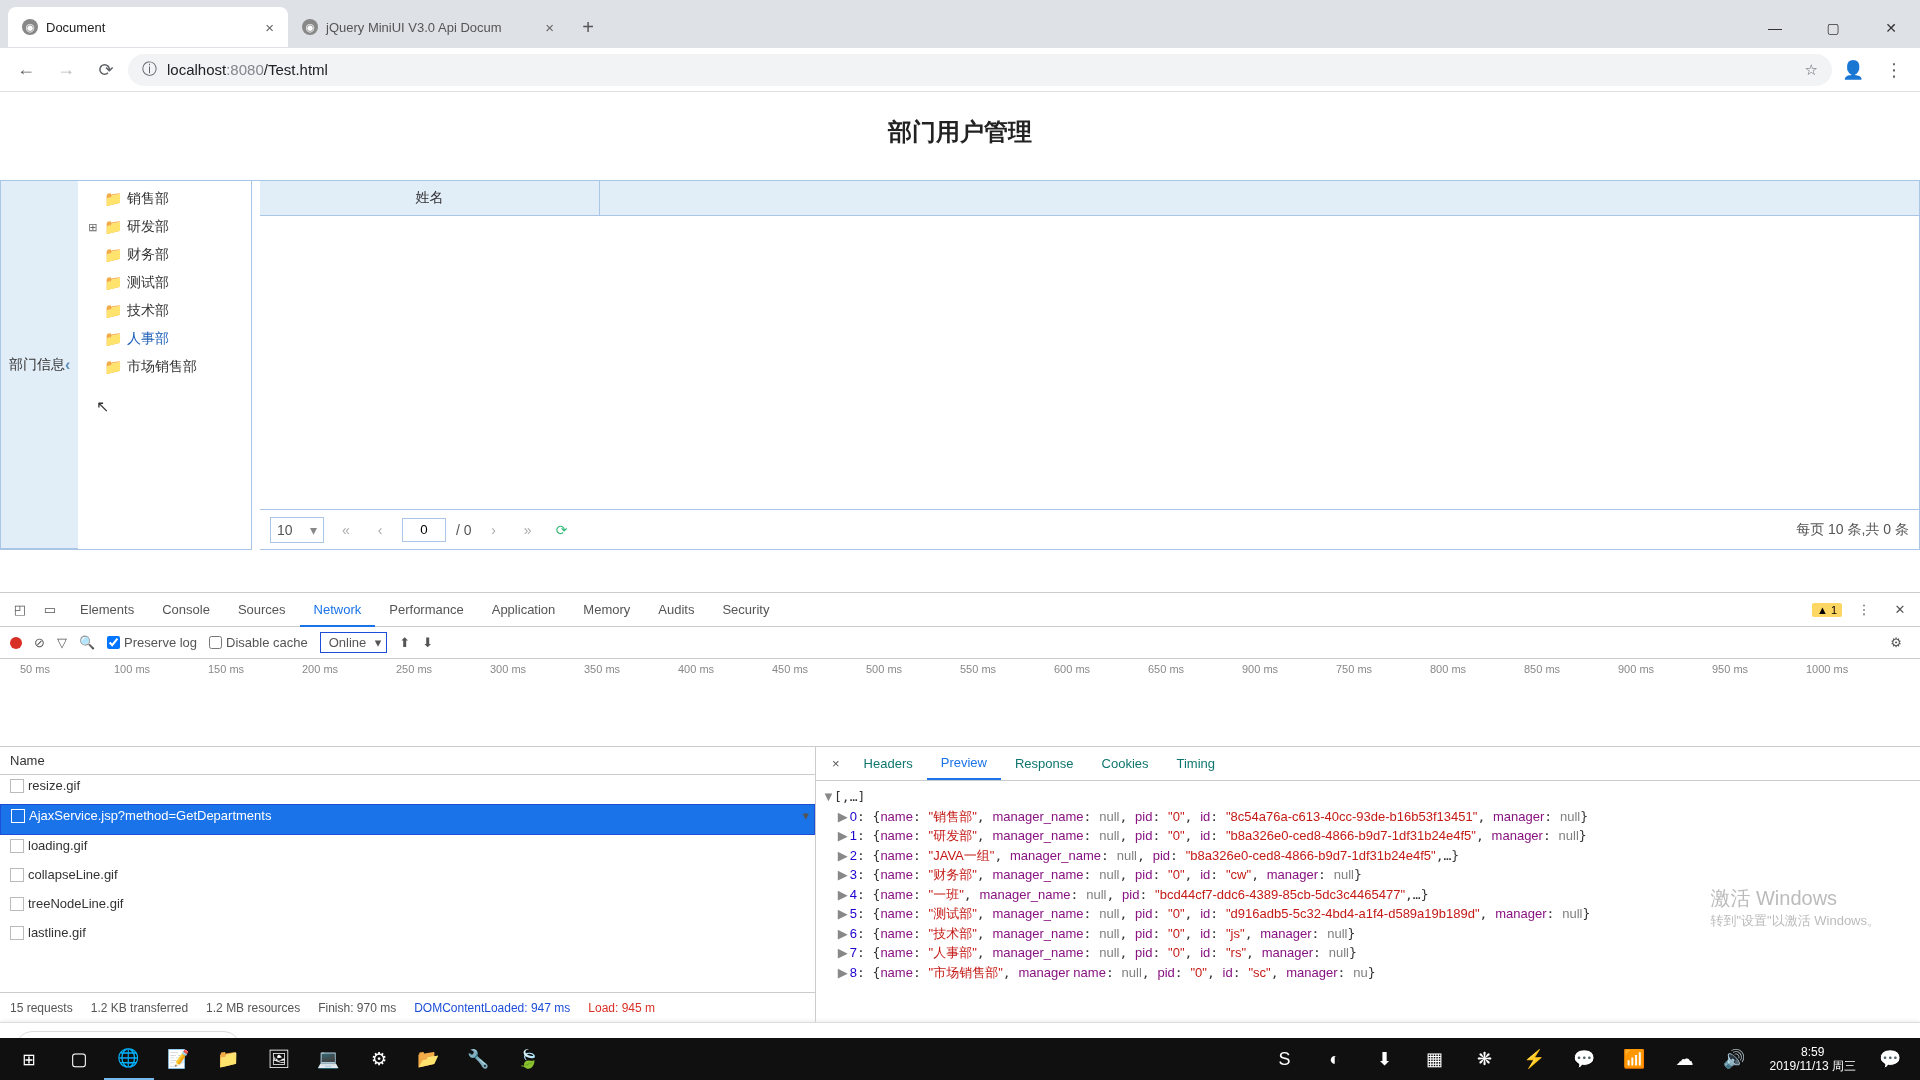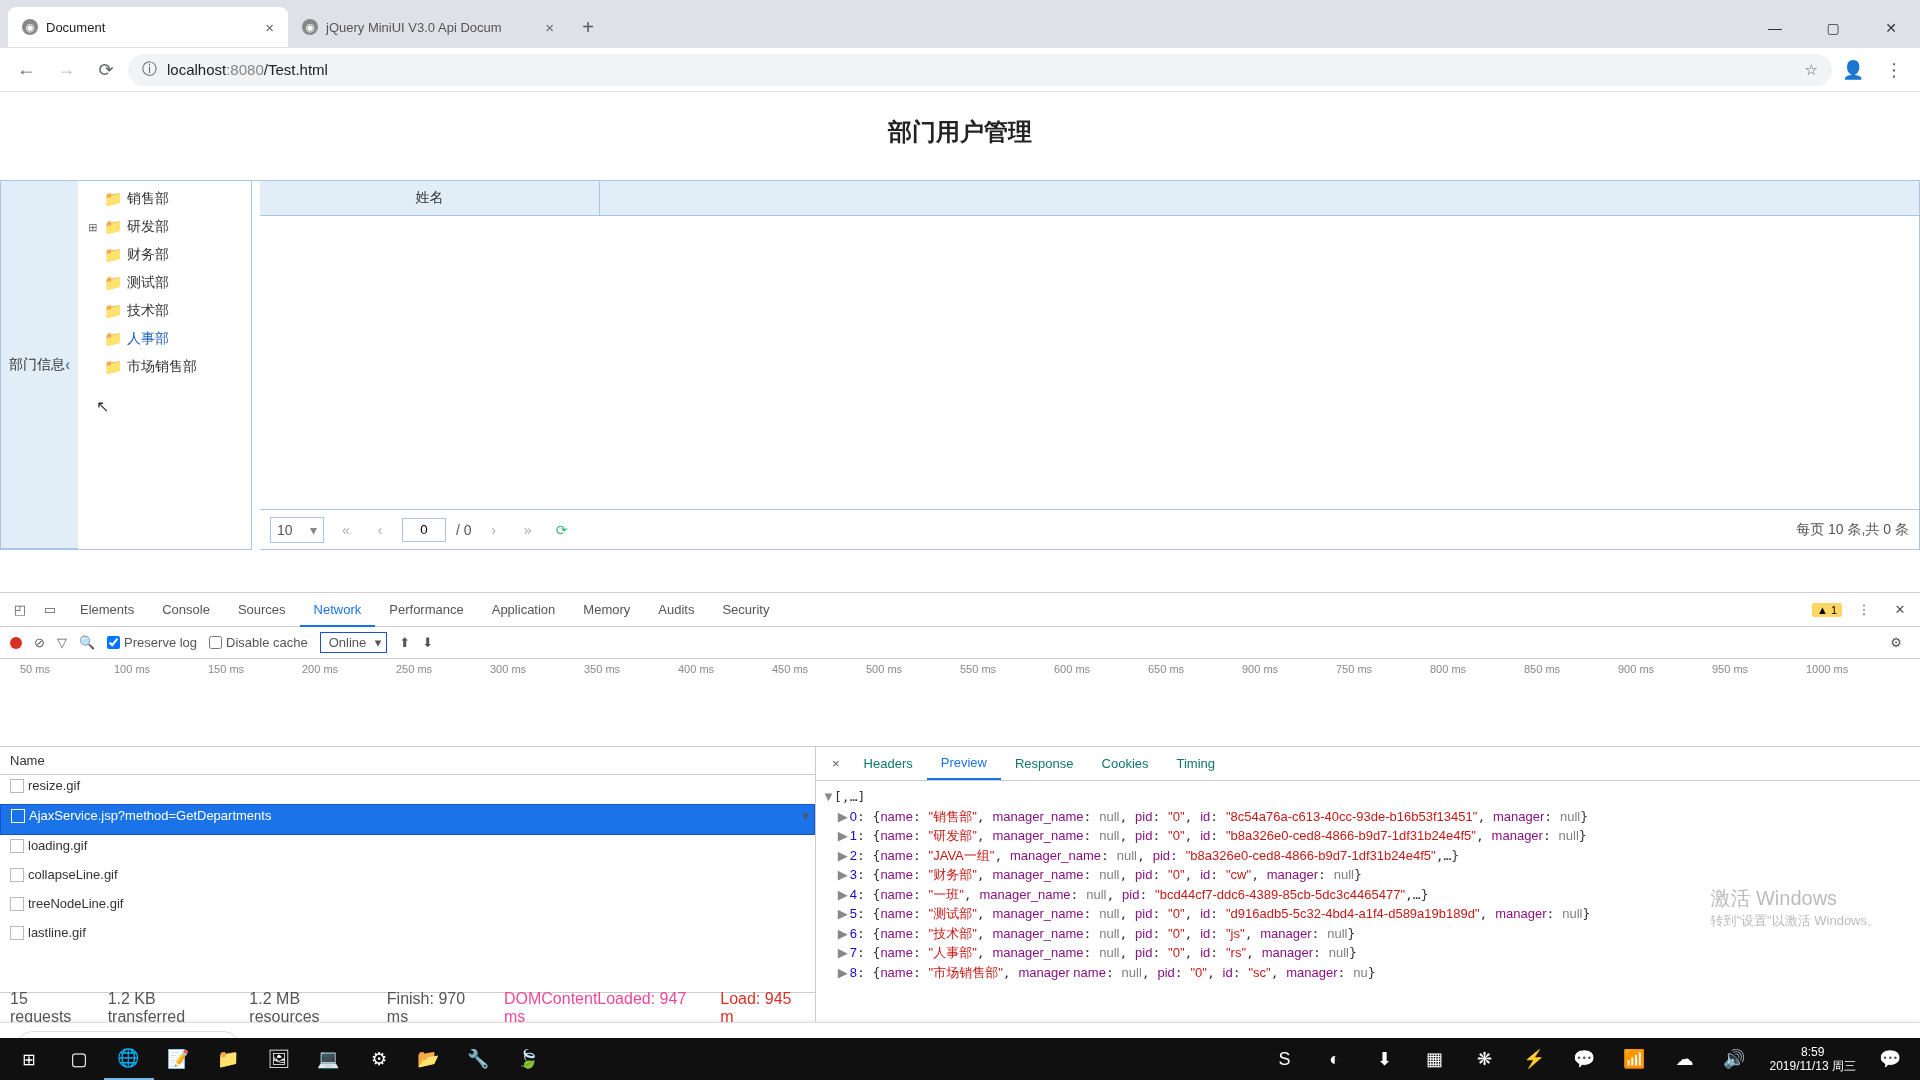--- a/index.html
+++ b/index.html
@@ -62,22 +62,22 @@
 .tl-labels{display:flex;padding:4px 0 0 20px;font-size:11px;color:#888}
 .tl-labels span{width:94px}
 .dt-split{flex:1;display:flex;overflow:hidden}
 .dt-left{width:816px;border-right:1px solid #ccc;display:flex;flex-direction:column}
 .dt-name{padding:6px 10px;border-bottom:1px solid #ccc;color:#333;font-weight:500}
 .dt-list{flex:1;overflow:auto;position:relative}
 .dt-row{padding:3px 10px 11px 28px;display:flex;align-items:center;gap:6px;position:relative}
 .dt-row::before{content:"";position:absolute;left:10px;width:12px;height:12px;border:1px solid #bbb;background:#fff}
 .dt-row.sel{background:#1a73e8;color:#fff}
 .dt-row.sel::before{background:#1a73e8;border-color:#fff}
-.dt-status{height:30px;border-top:1px solid #ccc;display:flex;align-items:center;padding:0 10px;gap:18px;font-size:16px;color:#555}
-.dt-status .dcl{color:#ec4899}
+.dt-status{height:30px;border-top:1px solid #ccc;display:flex;align-items:center;padding:0 10px;gap:18px;font-size:12px;color:#555}
+.dt-status .dcl{color:#1d4ed8}
 .dt-status .load{color:#d93025}
 .dt-right-pane{flex:1;display:flex;flex-direction:column}
 .dt-subtabs{display:flex;align-items:center;height:34px;border-bottom:1px solid #ccc;padding:0 6px}
 .dt-subtabs .x{padding:0 10px;color:#555}
 .dt-subtab{padding:8px 14px;color:#0f766e}
 .dt-subtab.active{color:#1a73e8;border-bottom:2px solid #1a73e8}
 .json{flex:1;padding:6px;font-family:Consolas,monospace;font-size:13px;overflow:auto;white-space:pre;color:#333;line-height:1.5}
 .json .k{color:#881280}
 .json .s{color:#c41a16}
 .json .n{color:#1c00cf}

